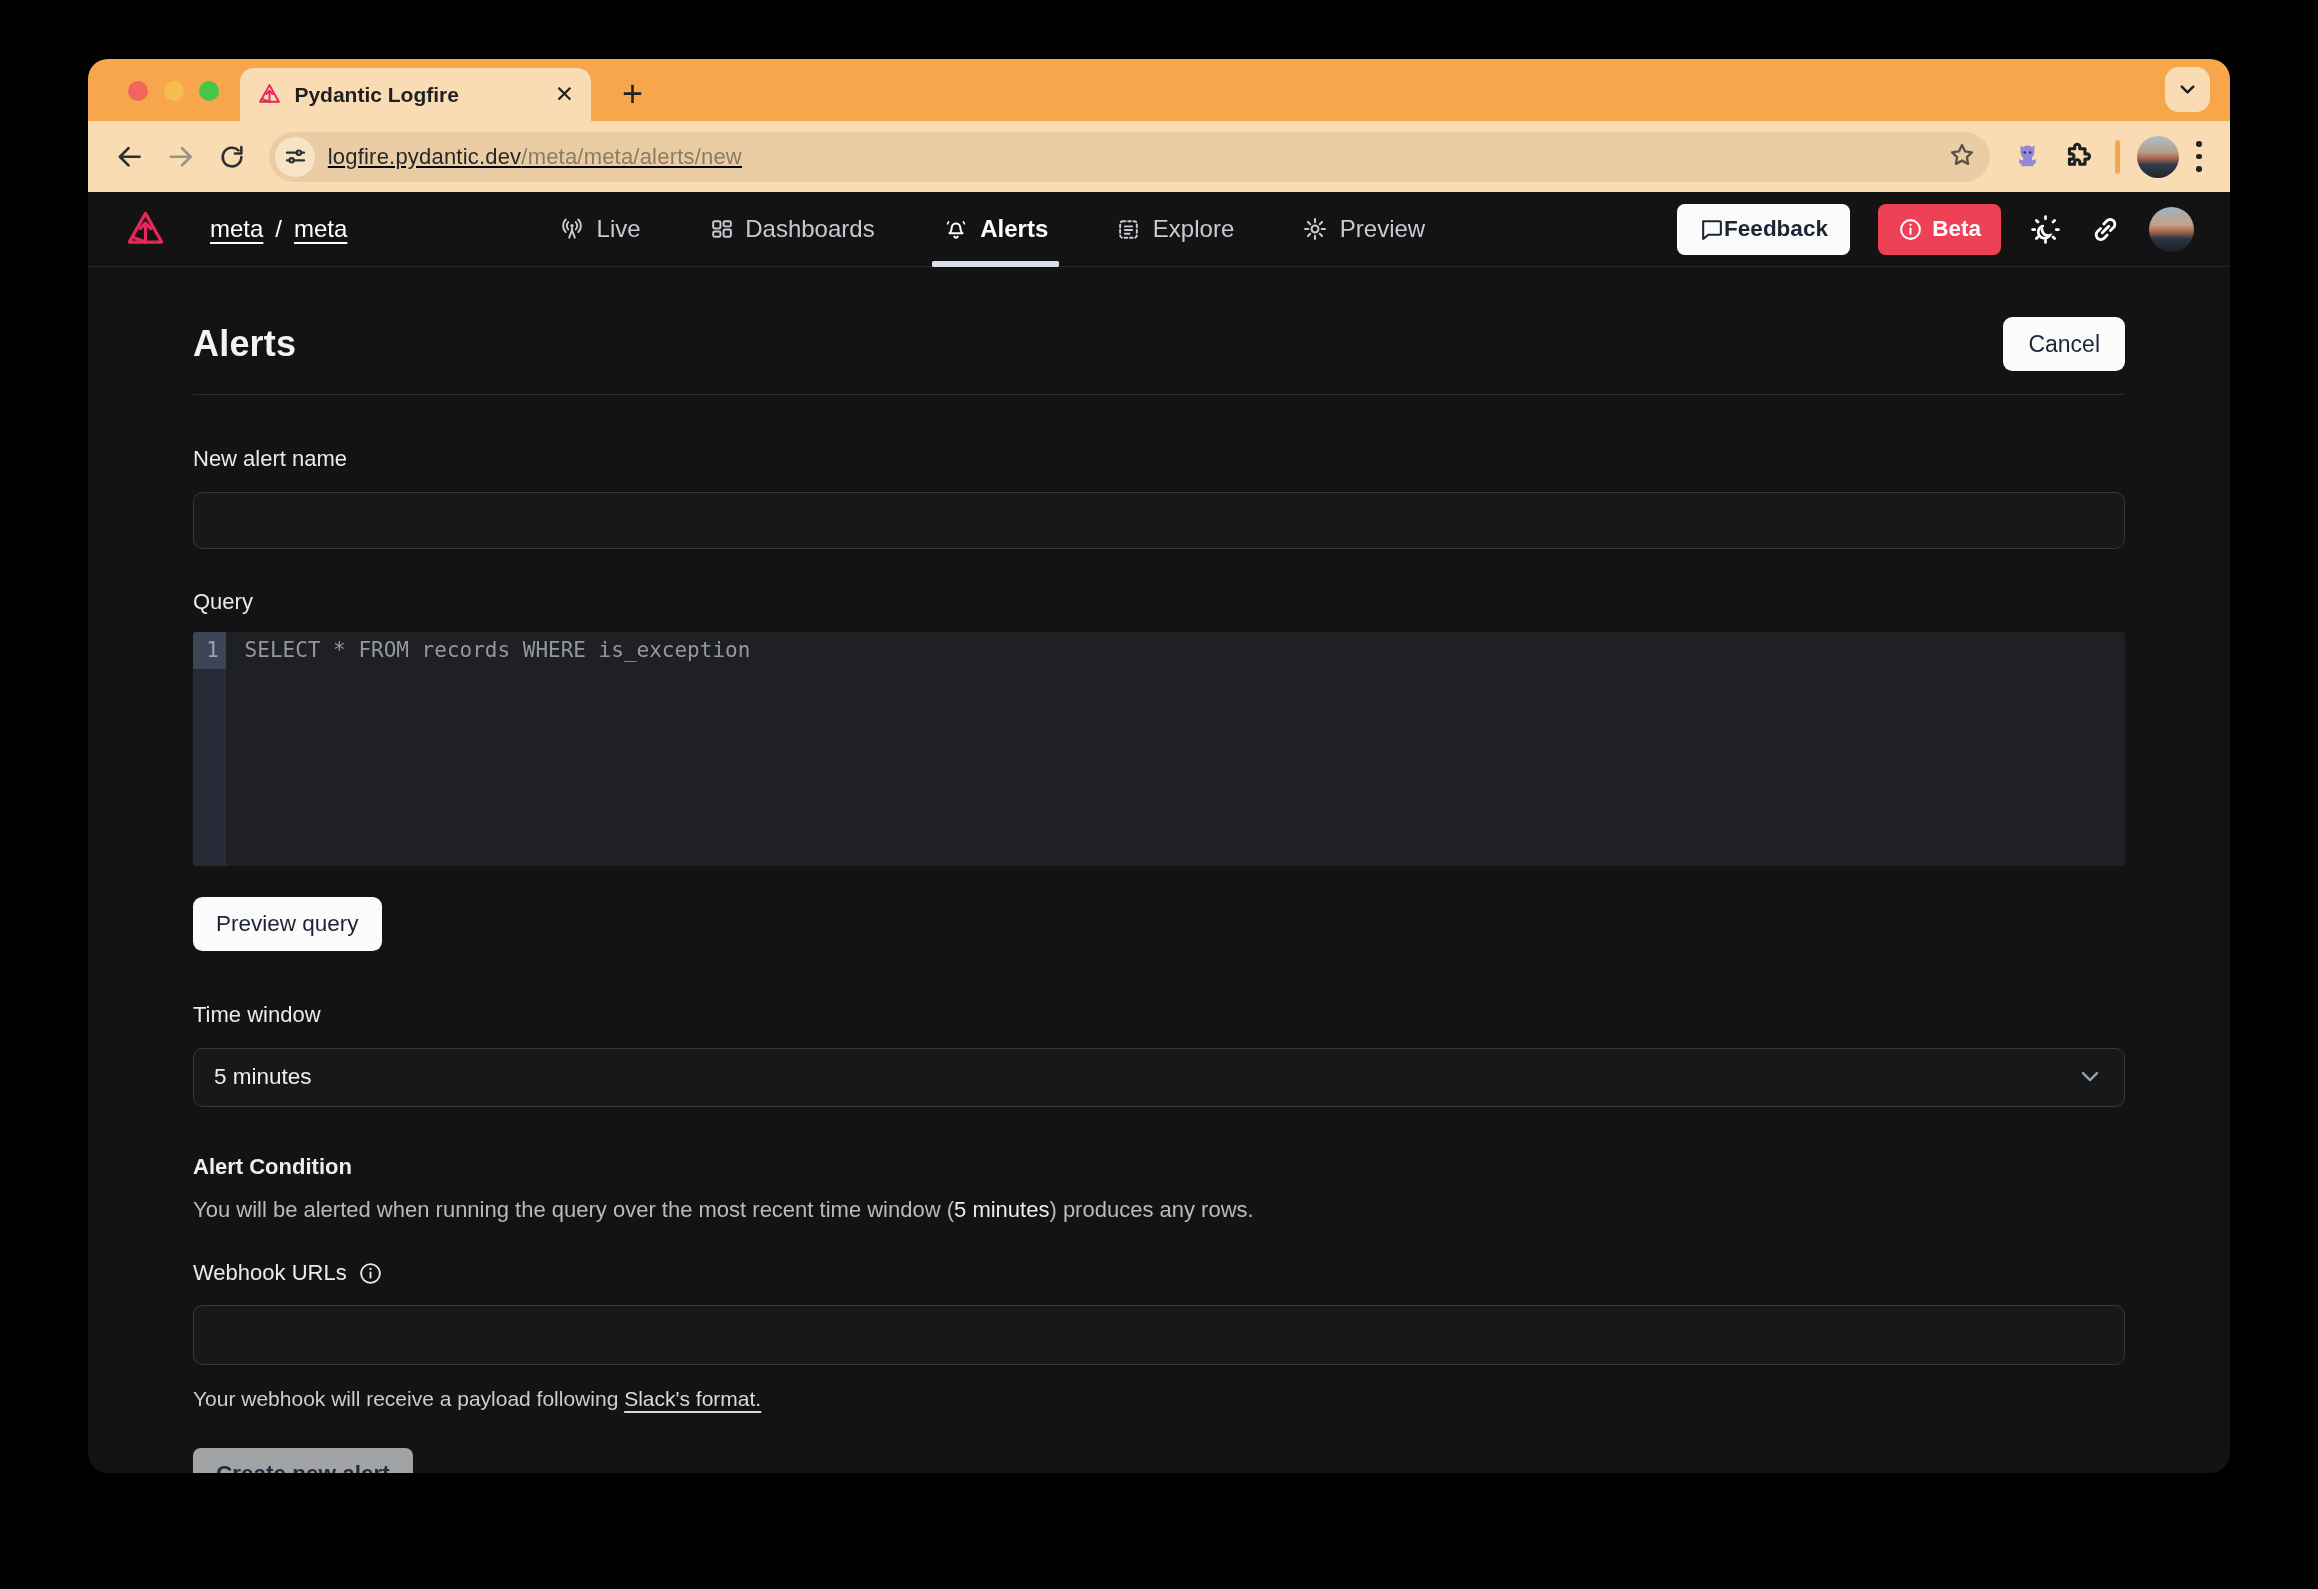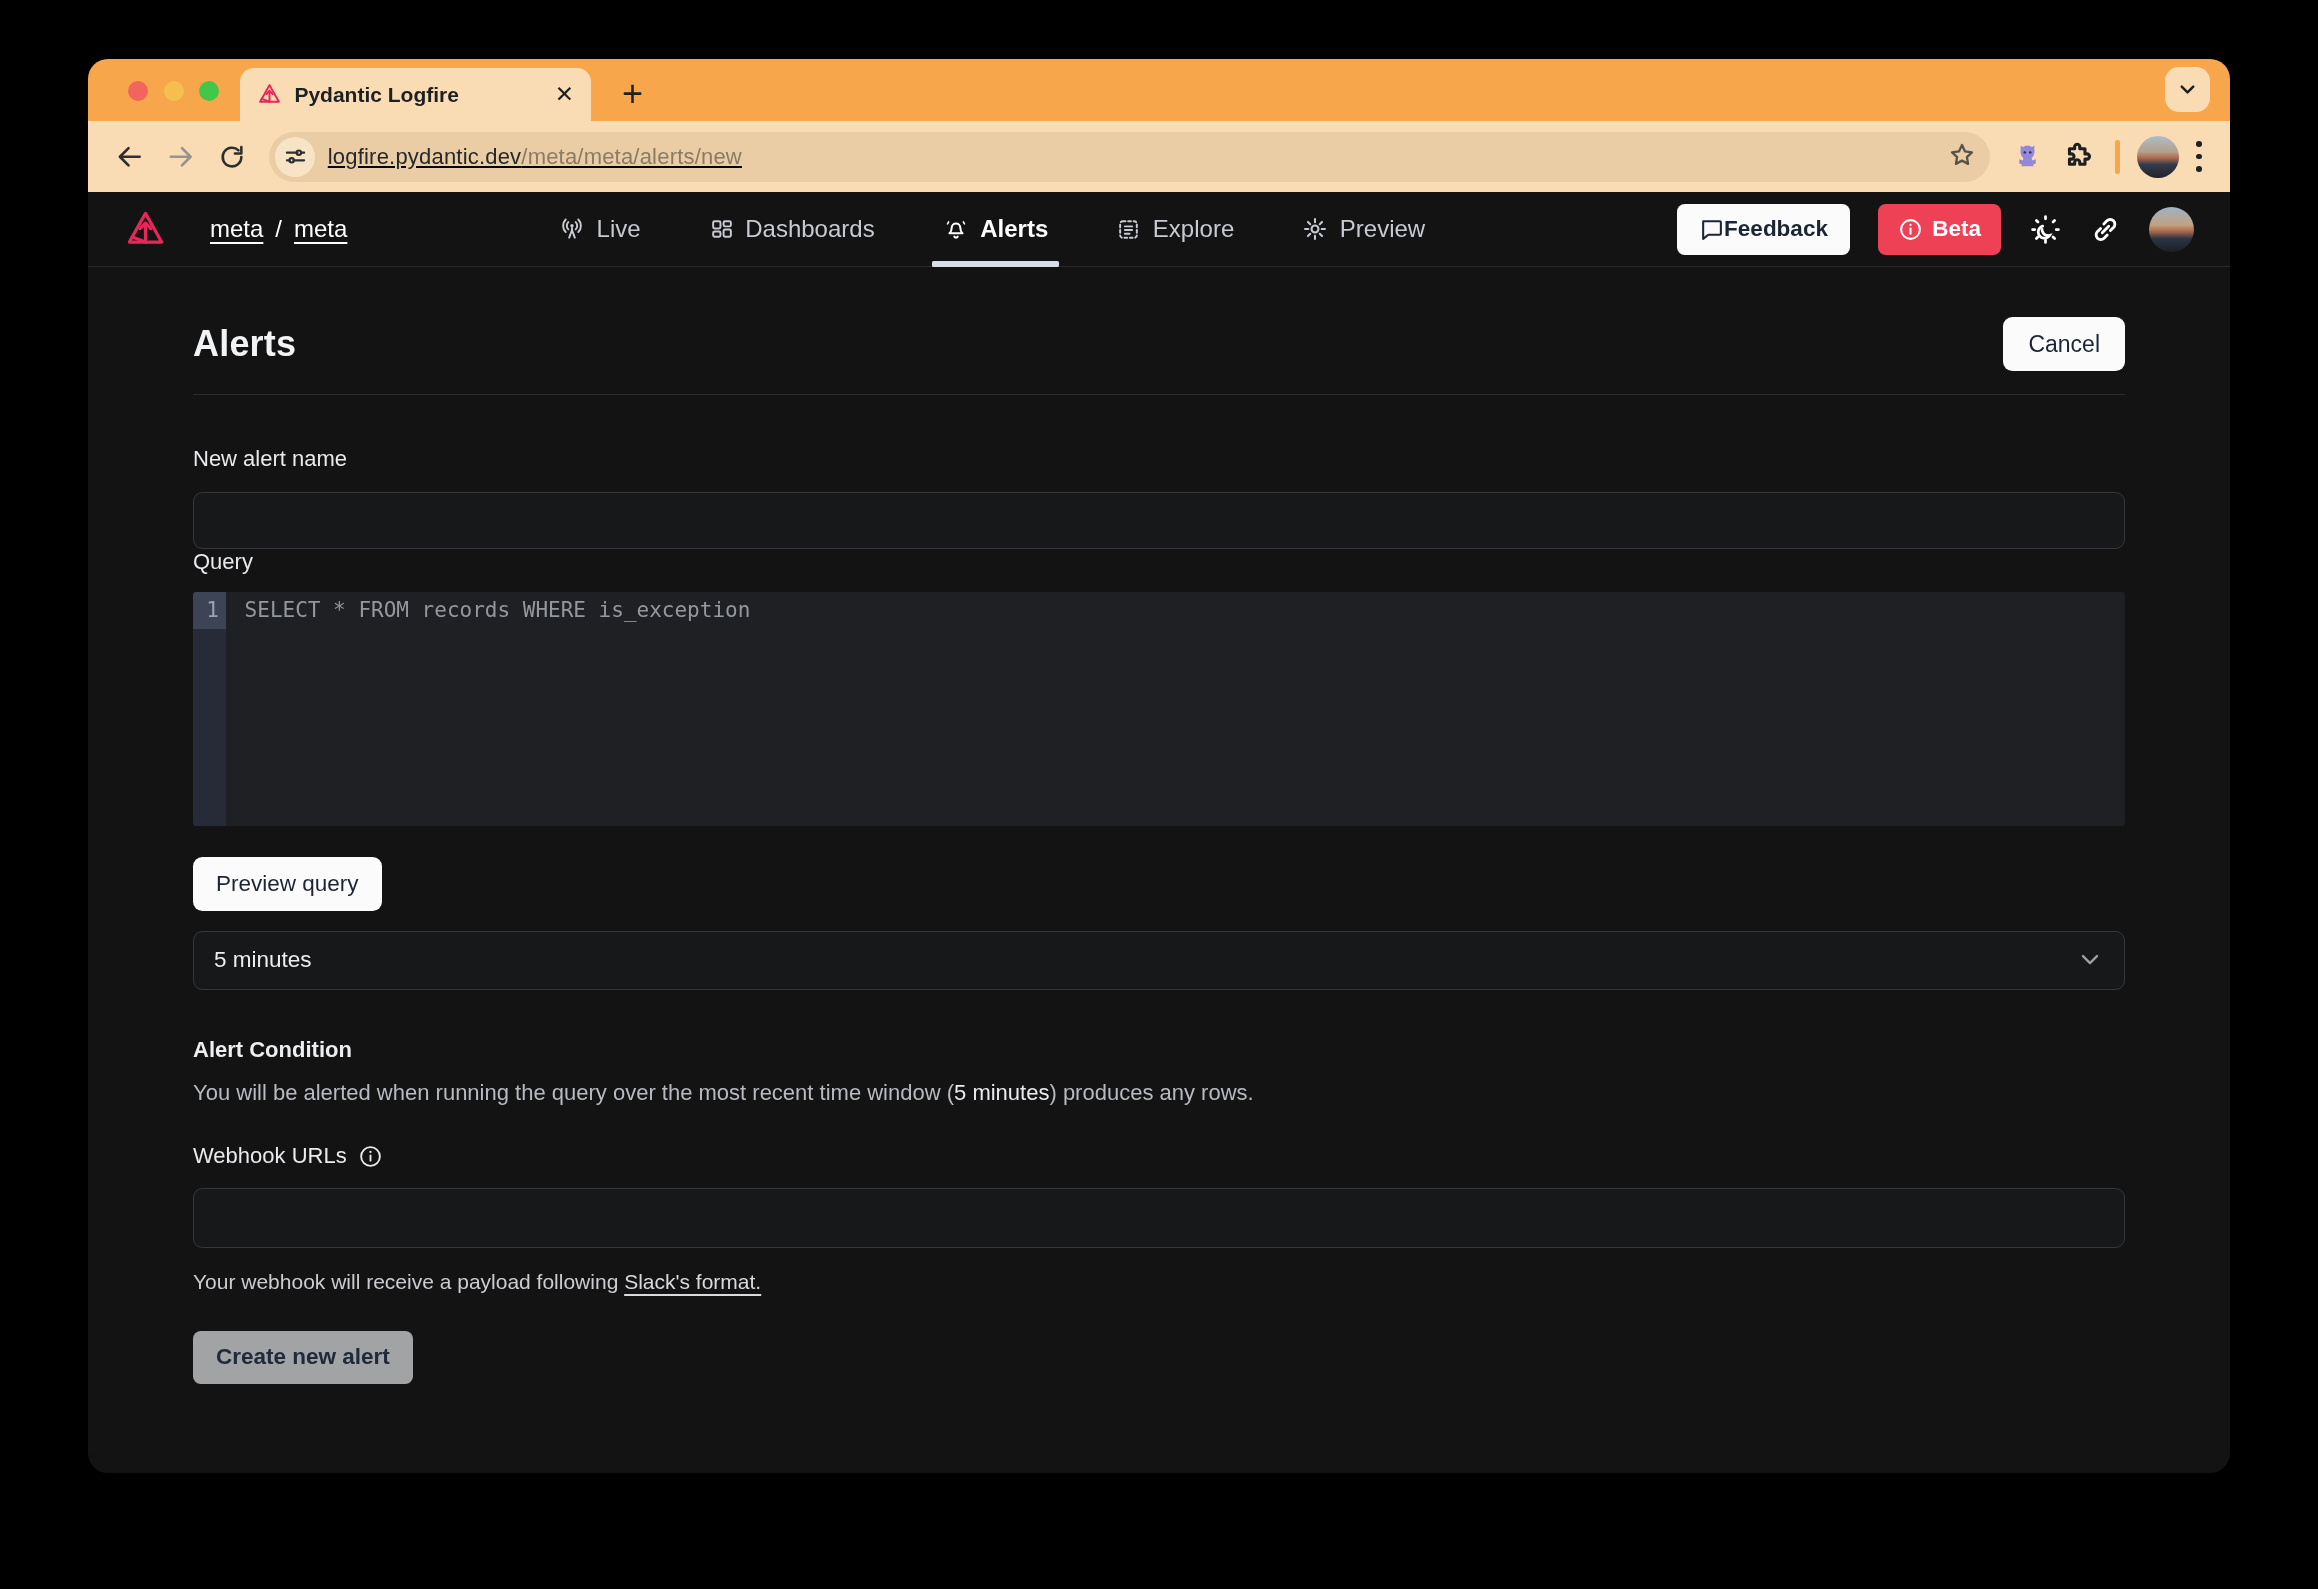--- a/index.html
+++ b/index.html
@@ -61,21 +61,21 @@
 
   
   .content { padding:0 105px; }
   .pagehead { display:flex; align-items:center; justify-content:space-between; margin-top:50px; }
   .pagehead h1 { font-size:36px; font-weight:700; color:#f2f3f5; letter-spacing:0.2px; }
   .btn-cancel { height:54px; padding:0 25px; border-radius:9.3px; background:#fbfbfc; color:#1c2534;
                 font-size:23px; font-weight:500; border:none; cursor:pointer; }
   .divider { height:0.8px; background:#2b2c2e; margin-top:23px; }
 
   .field-label { display:flex; align-items:center; gap:11px; font-size:22px; color:#e9eaec; }
-  .mt-name { margin-top:51px; } .mt-query { } .mt-time { margin-top:51px; }
+  .mt-name { margin-top:51px; } .mt-query { margin-top:40px; } .mt-time { margin-top:51px; }
   .mt-cond { margin-top:47px; } .mt-hook { margin-top:34px; }
 
   .text-input { display:block; width:100%; height:57px; margin-top:20px; background:#17181a;
                 border:1.6px solid #36383d; border-radius:9.3px; color:#eceef0; font-size:22.5px; padding:0 20px;
                 font-family:"Liberation Sans", sans-serif; outline:none; }
 
   .editor { display:flex; margin-top:17px; height:234px; background:#1f2023; border-radius:3.1px; overflow:hidden; }
   .gutter { width:33px; background:#262b37; display:flex; flex-direction:column; }
   .ln { height:37px; display:flex; align-items:center; justify-content:flex-end; padding-right:7px;
         font-family:"DejaVu Sans Mono", monospace; font-size:21px; color:#9aa3b4; }
@@ -296,20 +296,21 @@
         <div class="gutter">
           <div class="ln active">1</div>
         </div>
         <div class="codearea">
           <div class="codeline">SELECT * FROM records WHERE is_exception</div>
         </div>
       </div>
 
       <button class="btn-preview">Preview query</button>
 
+      <div class="field-label mt-time">Time window</div>
       <div class="select">
         <span class="value">5 minutes</span>
         <span class="chev">
           <svg width="28" height="28" viewBox="0 0 24 24" fill="none" stroke="currentColor" stroke-width="2" stroke-linecap="round" stroke-linejoin="round">
               <path d="M6 9.5l6 6 6-6"></path>
             </svg>
         </span>
       </div>
 
       <div class="cond-title mt-cond">Alert Condition</div>

